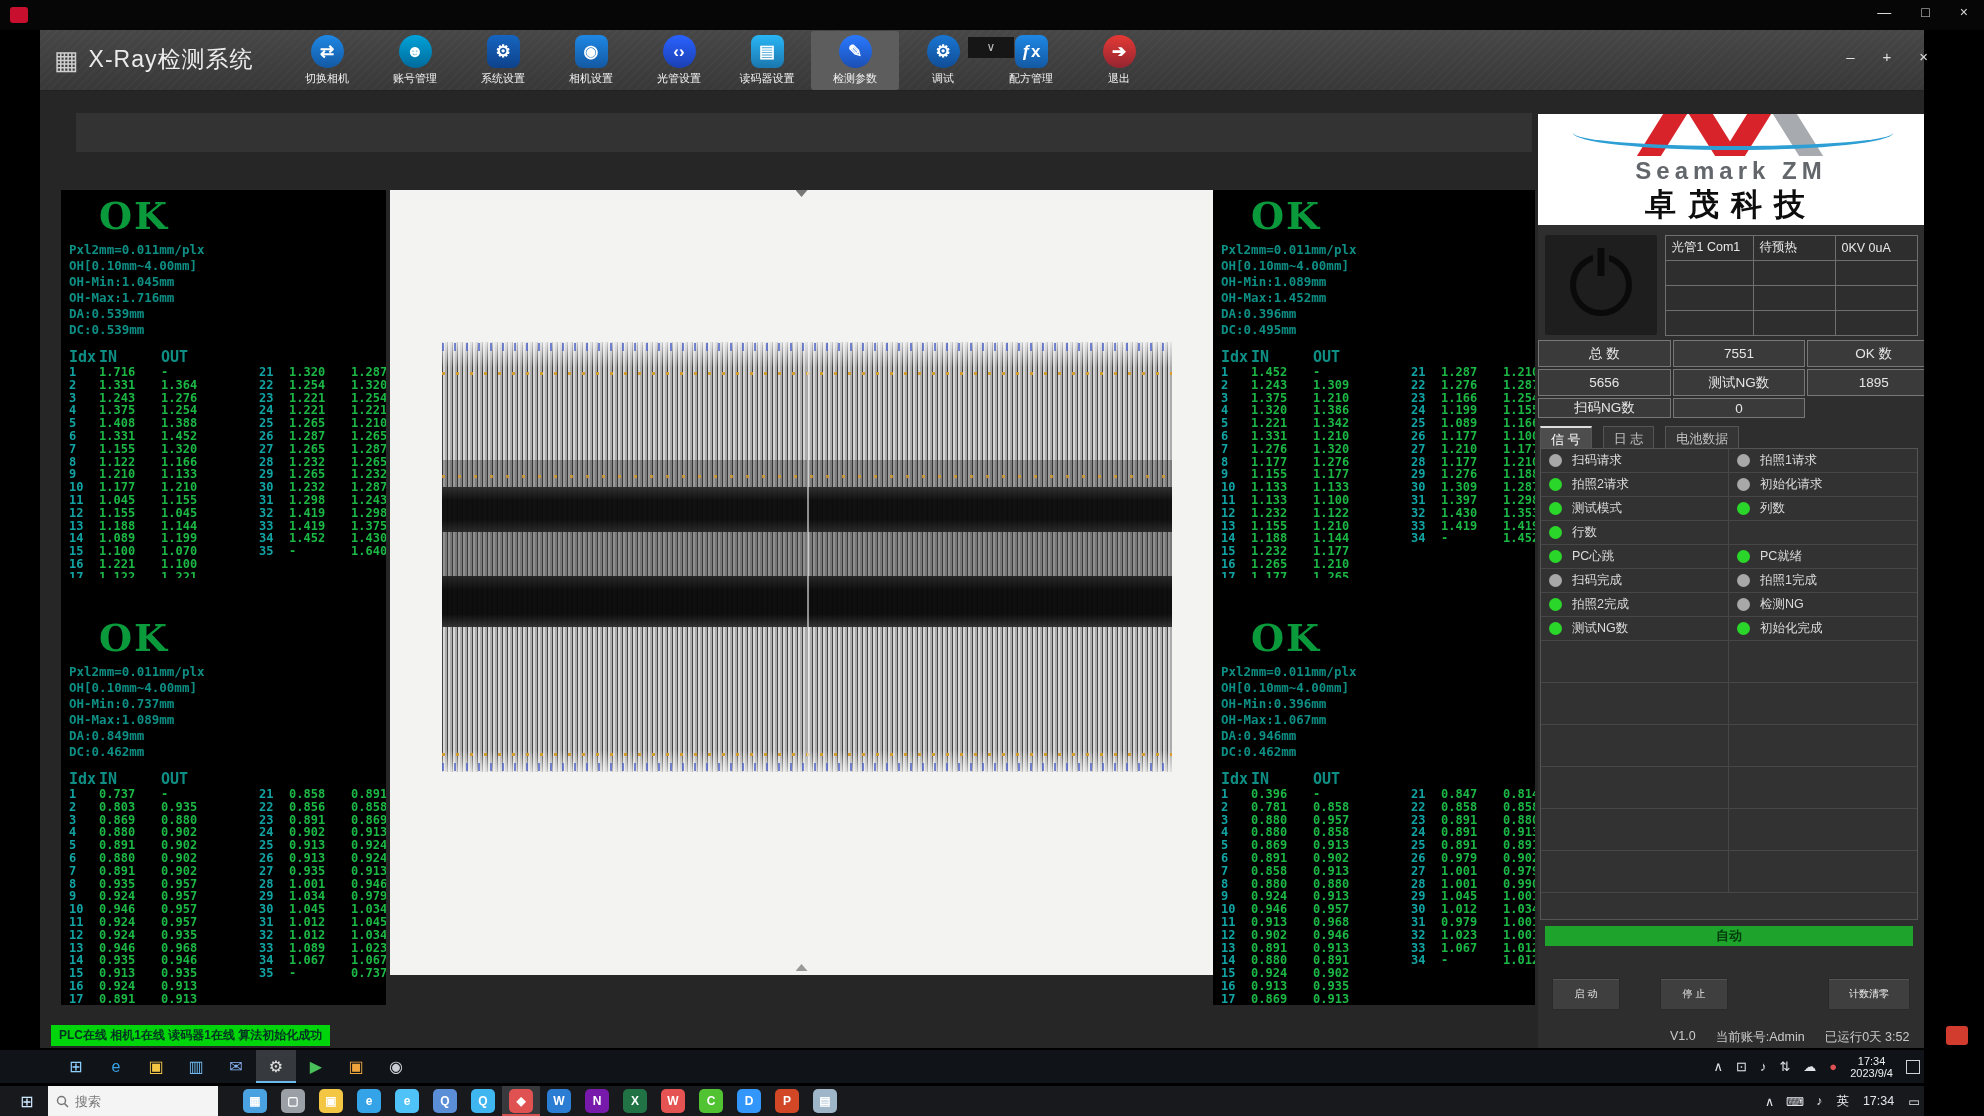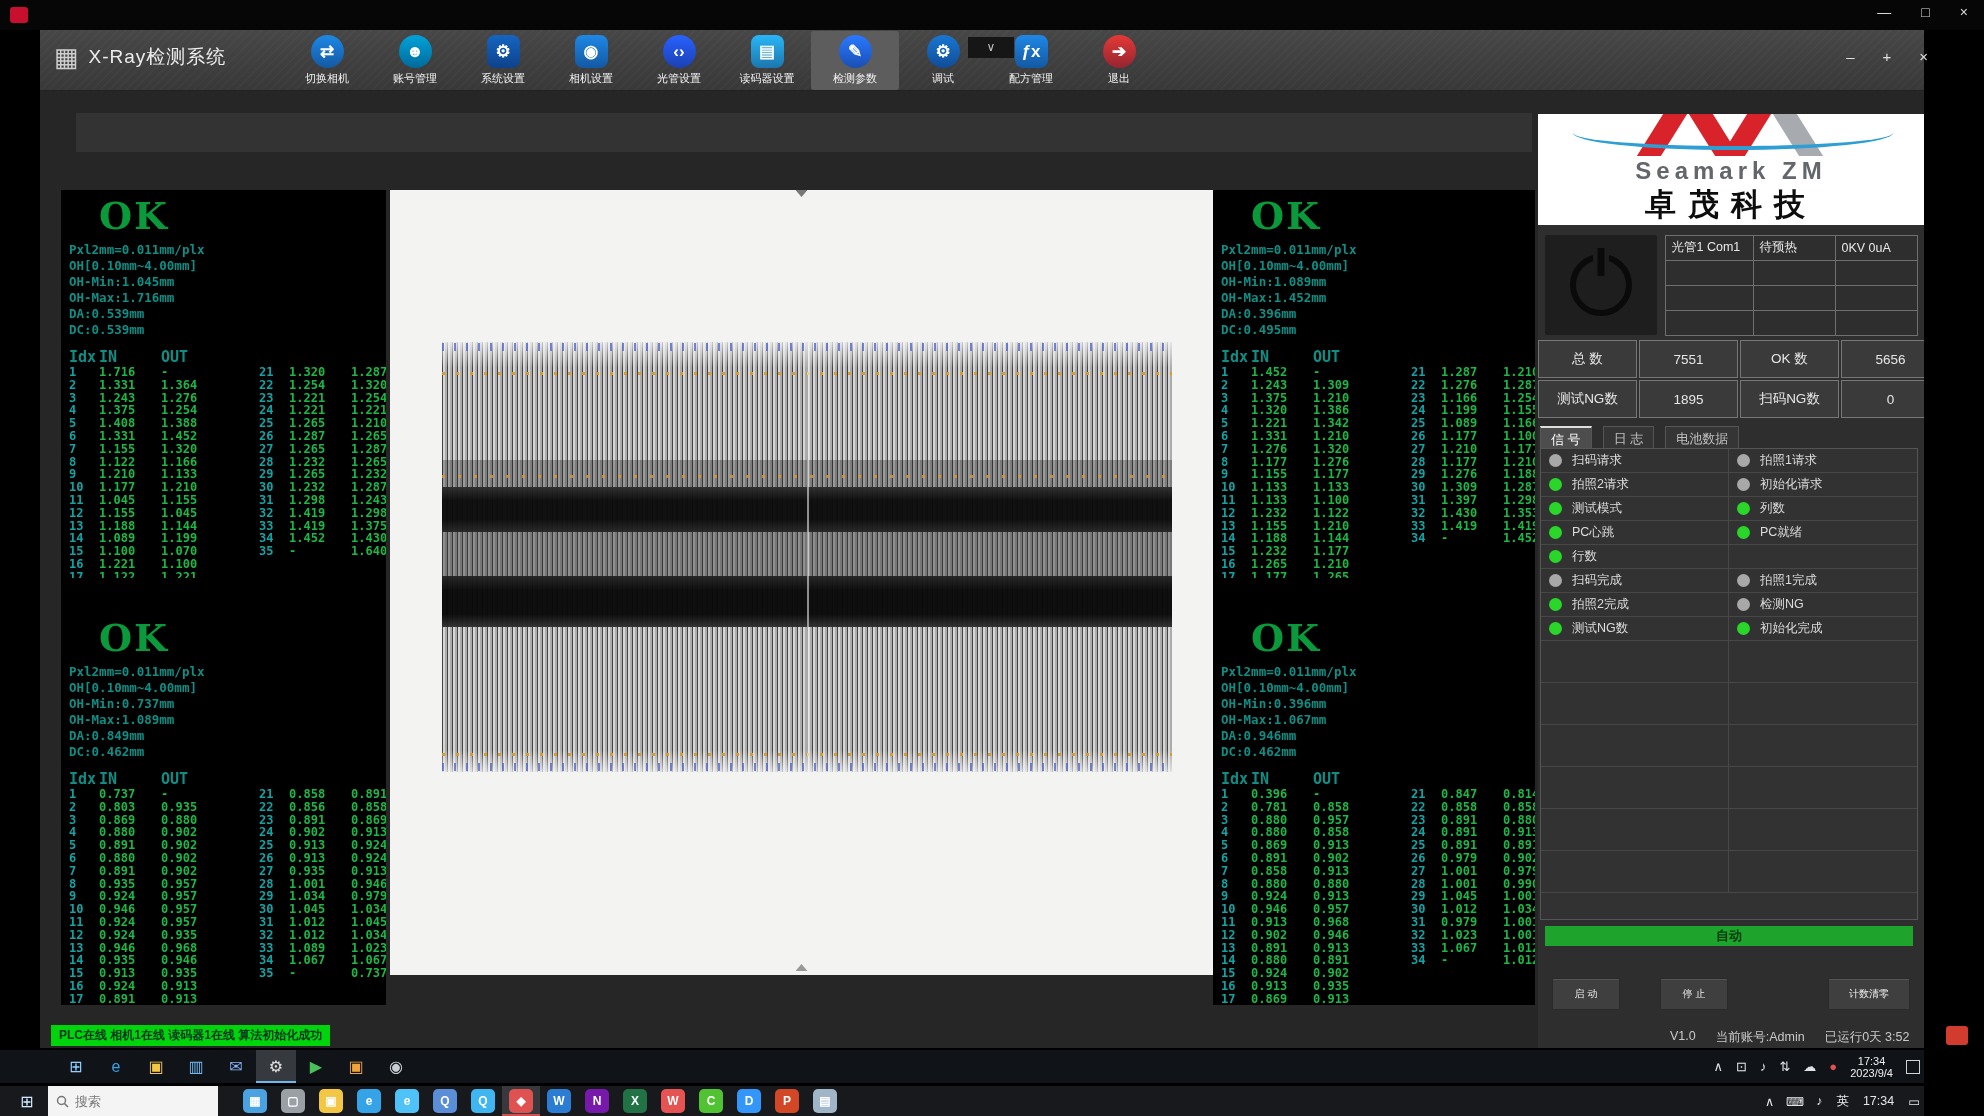--- a/index.html
+++ b/index.html
@@ -15,21 +15,21 @@
 
 
 .app{position:absolute;left:40px;top:30px;width:1944px;height:1018px;background:#262626}
 .toolbar{position:absolute;left:0;top:0;width:100%;height:60px;
   background:linear-gradient(180deg,#474747,#383838);
   box-shadow:0 1px 0 #222}
 .toolbar::after{content:"";position:absolute;inset:0;
   background:repeating-linear-gradient(135deg,rgba(255,255,255,.02) 0 2px,transparent 2px 6px)}
 .app-title{position:absolute;left:14px;top:14px;display:flex;align-items:center;gap:10px;z-index:2}
 .app-title .cal{font-size:26px;color:#cfcfcf;line-height:26px}
-.app-title .txt{font-size:19px;color:#ececec;letter-spacing:1px}
+.app-title .txt{font-size:23px;color:#ececec;letter-spacing:1px}
 .tools{position:absolute;left:243px;top:1px;display:flex;z-index:2}
 .tool{width:88px;height:59px;display:flex;flex-direction:column;align-items:center;padding-top:4px;border-radius:3px}
 .tool.active{background:#5d5d5d}
 .tool-ic{width:33px;height:33px;display:flex;align-items:center;justify-content:center;
   color:#fff;font-size:17px;font-weight:bold;border-radius:50%}
 .tool-ic.sq{border-radius:8px}
 .tool-lb{margin-top:3px;font-size:11px;color:#f2f2f2;white-space:nowrap}
 .chevron-btn{position:absolute;left:928px;top:7px;width:46px;height:21px;background:#161616;
   color:#c0c0c0;font-size:12px;text-align:center;line-height:20px;z-index:3}
 .win-controls{position:absolute;right:56px;top:18px;display:flex;gap:28px;color:#e0e0e0;font-size:15px;z-index:3}
@@ -95,21 +95,21 @@
 .pwr{width:62px;height:62px;border:6px solid #0a0a0a;border-radius:50%;position:relative}
 .pwr::before{content:"";position:absolute;left:50%;top:-12px;transform:translateX(-50%);
   width:16px;height:14px;background:#1e1e1e}
 .pwr::after{content:"";position:absolute;left:50%;top:-12px;transform:translateX(-50%);
   width:7px;height:28px;background:#0a0a0a}
 .tube-table{position:absolute;left:127px;top:121px;width:252px;height:100px;
   display:grid;grid-template-columns:88px 82px 82px;grid-template-rows:repeat(4,1fr)}
 .tube-cell{border:1px solid #6f6f6f;margin:-0.5px;color:#e8e8e8;font-size:12.5px;
   display:flex;align-items:center;padding-left:6px;white-space:nowrap;overflow:hidden}
 .counters{position:absolute;left:0;top:226px;width:402px;height:78px;
-  display:grid;grid-template-columns:repeat(4,1fr);grid-template-rows:1fr 1fr;gap:2px;background:#2e2e2e}
+  display:grid;grid-template-columns:repeat(3,1fr);grid-template-rows:1fr 1fr;gap:2px;background:#2e2e2e}
 .counter-cell{background:#3a3a3a;border:1px solid #777;color:#e6e6e6;font-size:13.5px;
   display:flex;align-items:center;justify-content:center;white-space:nowrap}
 .tabs{position:absolute;left:2px;top:312px;display:flex;gap:11px}
 .tab{padding:3px 10px;font-size:13px;background:#353535;color:#c0c0c0;border:1px solid #555;border-bottom:none}
 .tab.active{background:#4d4d4d;color:#fff;border-top:2px solid #ddd}
 .signal-panel{position:absolute;left:2px;top:334px;width:378px;height:472px;background:#323232;border:1px solid #555}
 .sig-row{display:flex;height:24px;border-bottom:1px solid #474747}
 .sig-row.tall{height:42px}
 .sig-cell{width:50%;display:flex;align-items:center;border-right:1px solid #474747}
 .sig-cell:last-child{border-right:none}
@@ -1049,33 +1049,33 @@
               <span class="sig-lb">测试模式</span>
             </div>
             <div class="sig-cell">
               <div class="dot on"></div>
               <span class="sig-lb">列数</span>
             </div>
           </div>
           <div class="sig-row">
             <div class="sig-cell">
               <div class="dot on"></div>
+              <span class="sig-lb">行数</span>
+            </div>
+            <div class="sig-cell"></div>
+          </div>
+          <div class="sig-row">
+            <div class="sig-cell">
+              <div class="dot on"></div>
               <span class="sig-lb">PC心跳</span>
             </div>
             <div class="sig-cell">
               <div class="dot on"></div>
               <span class="sig-lb">PC就绪</span>
             </div>
-          </div>
-          <div class="sig-row">
-            <div class="sig-cell">
-              <div class="dot on"></div>
-              <span class="sig-lb">行数</span>
-            </div>
-            <div class="sig-cell"></div>
           </div>
           <div class="sig-row">
             <div class="sig-cell">
               <div class="dot off"></div>
               <span class="sig-lb">扫码完成</span>
             </div>
             <div class="sig-cell">
               <div class="dot off"></div>
               <span class="sig-lb">拍照1完成</span>
             </div>

